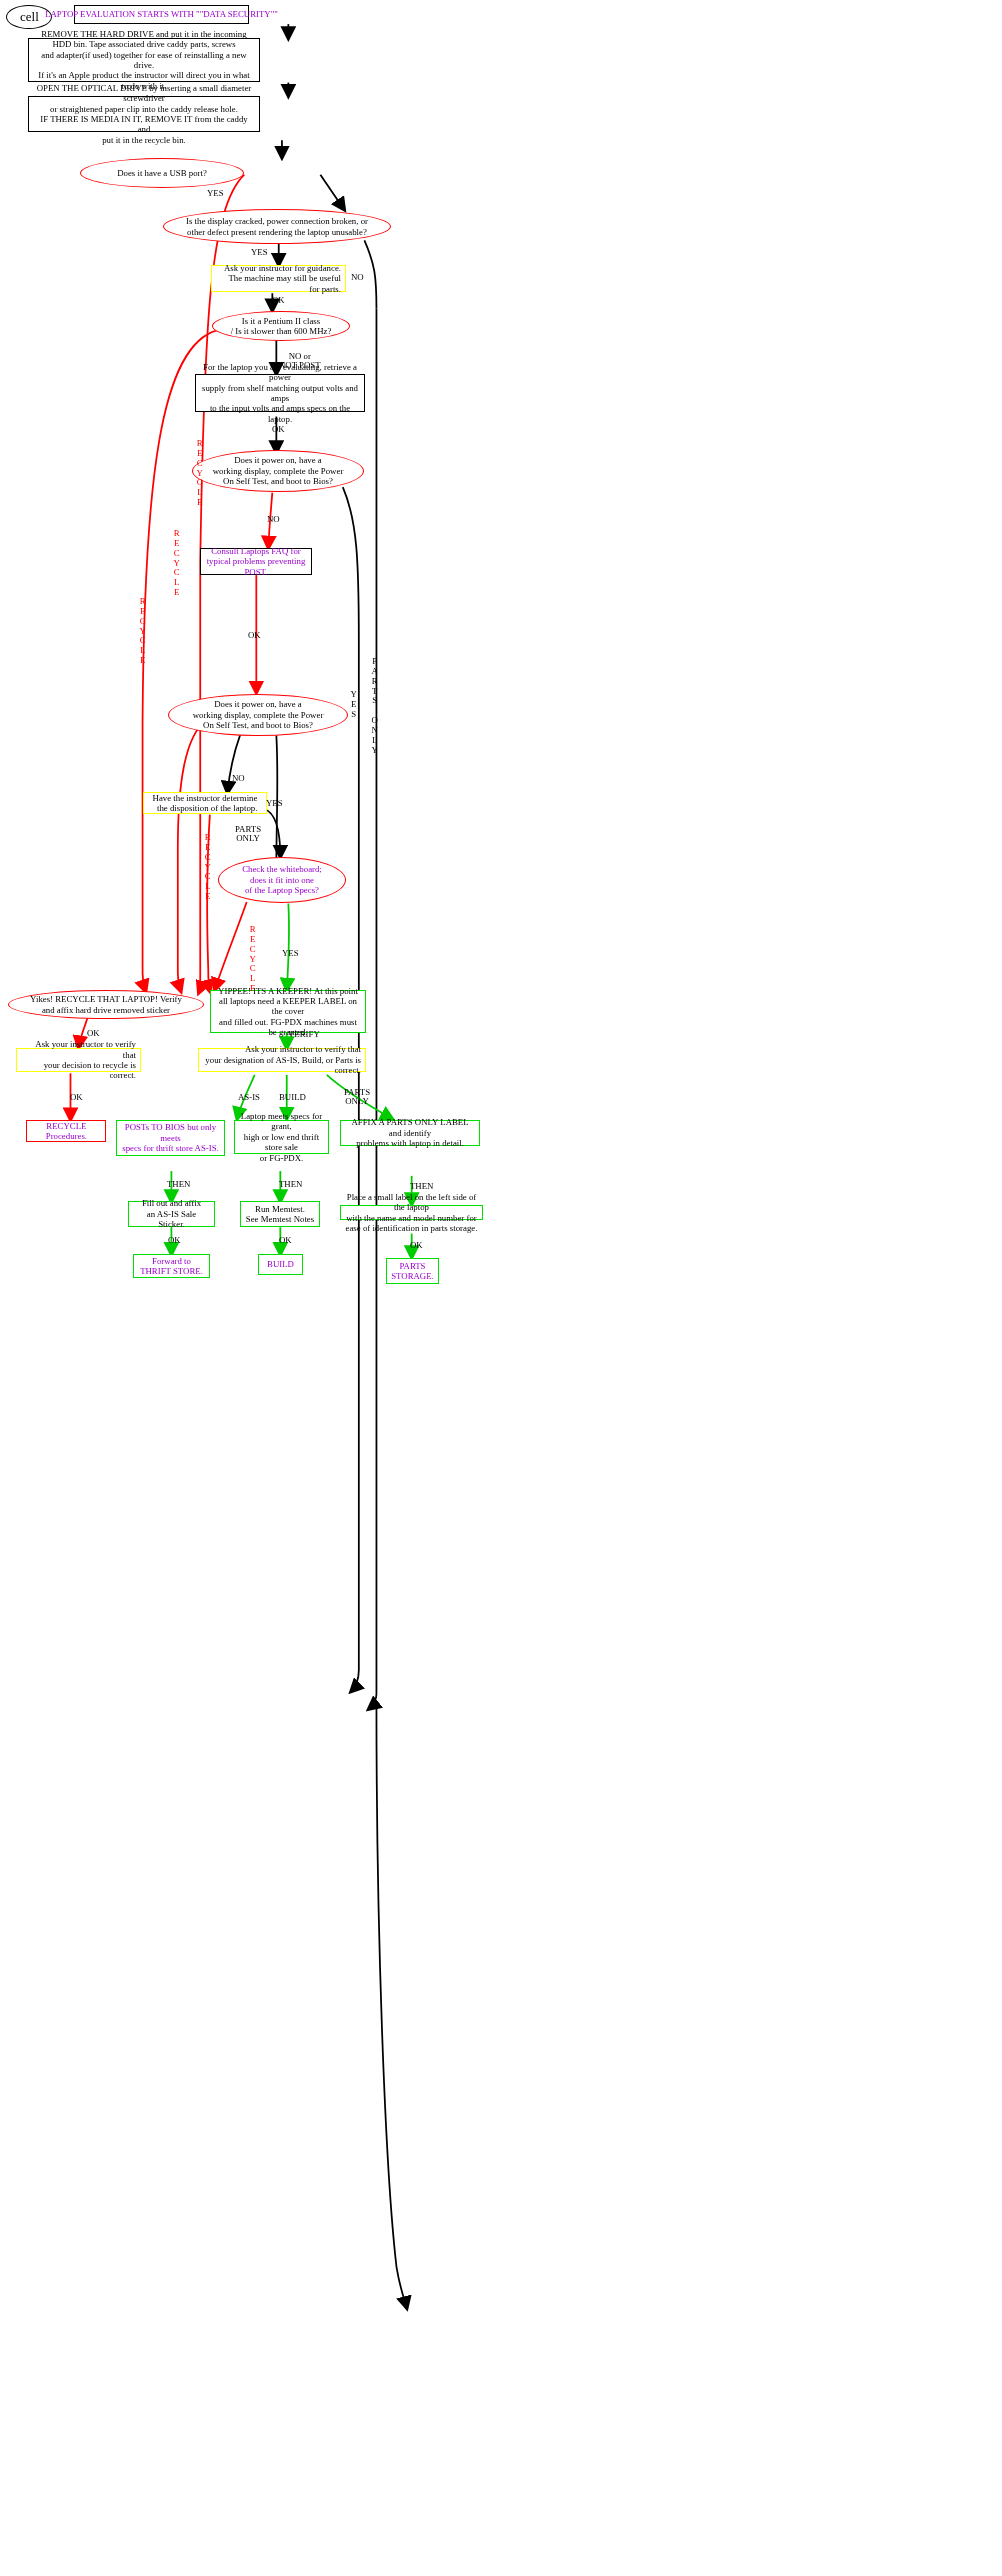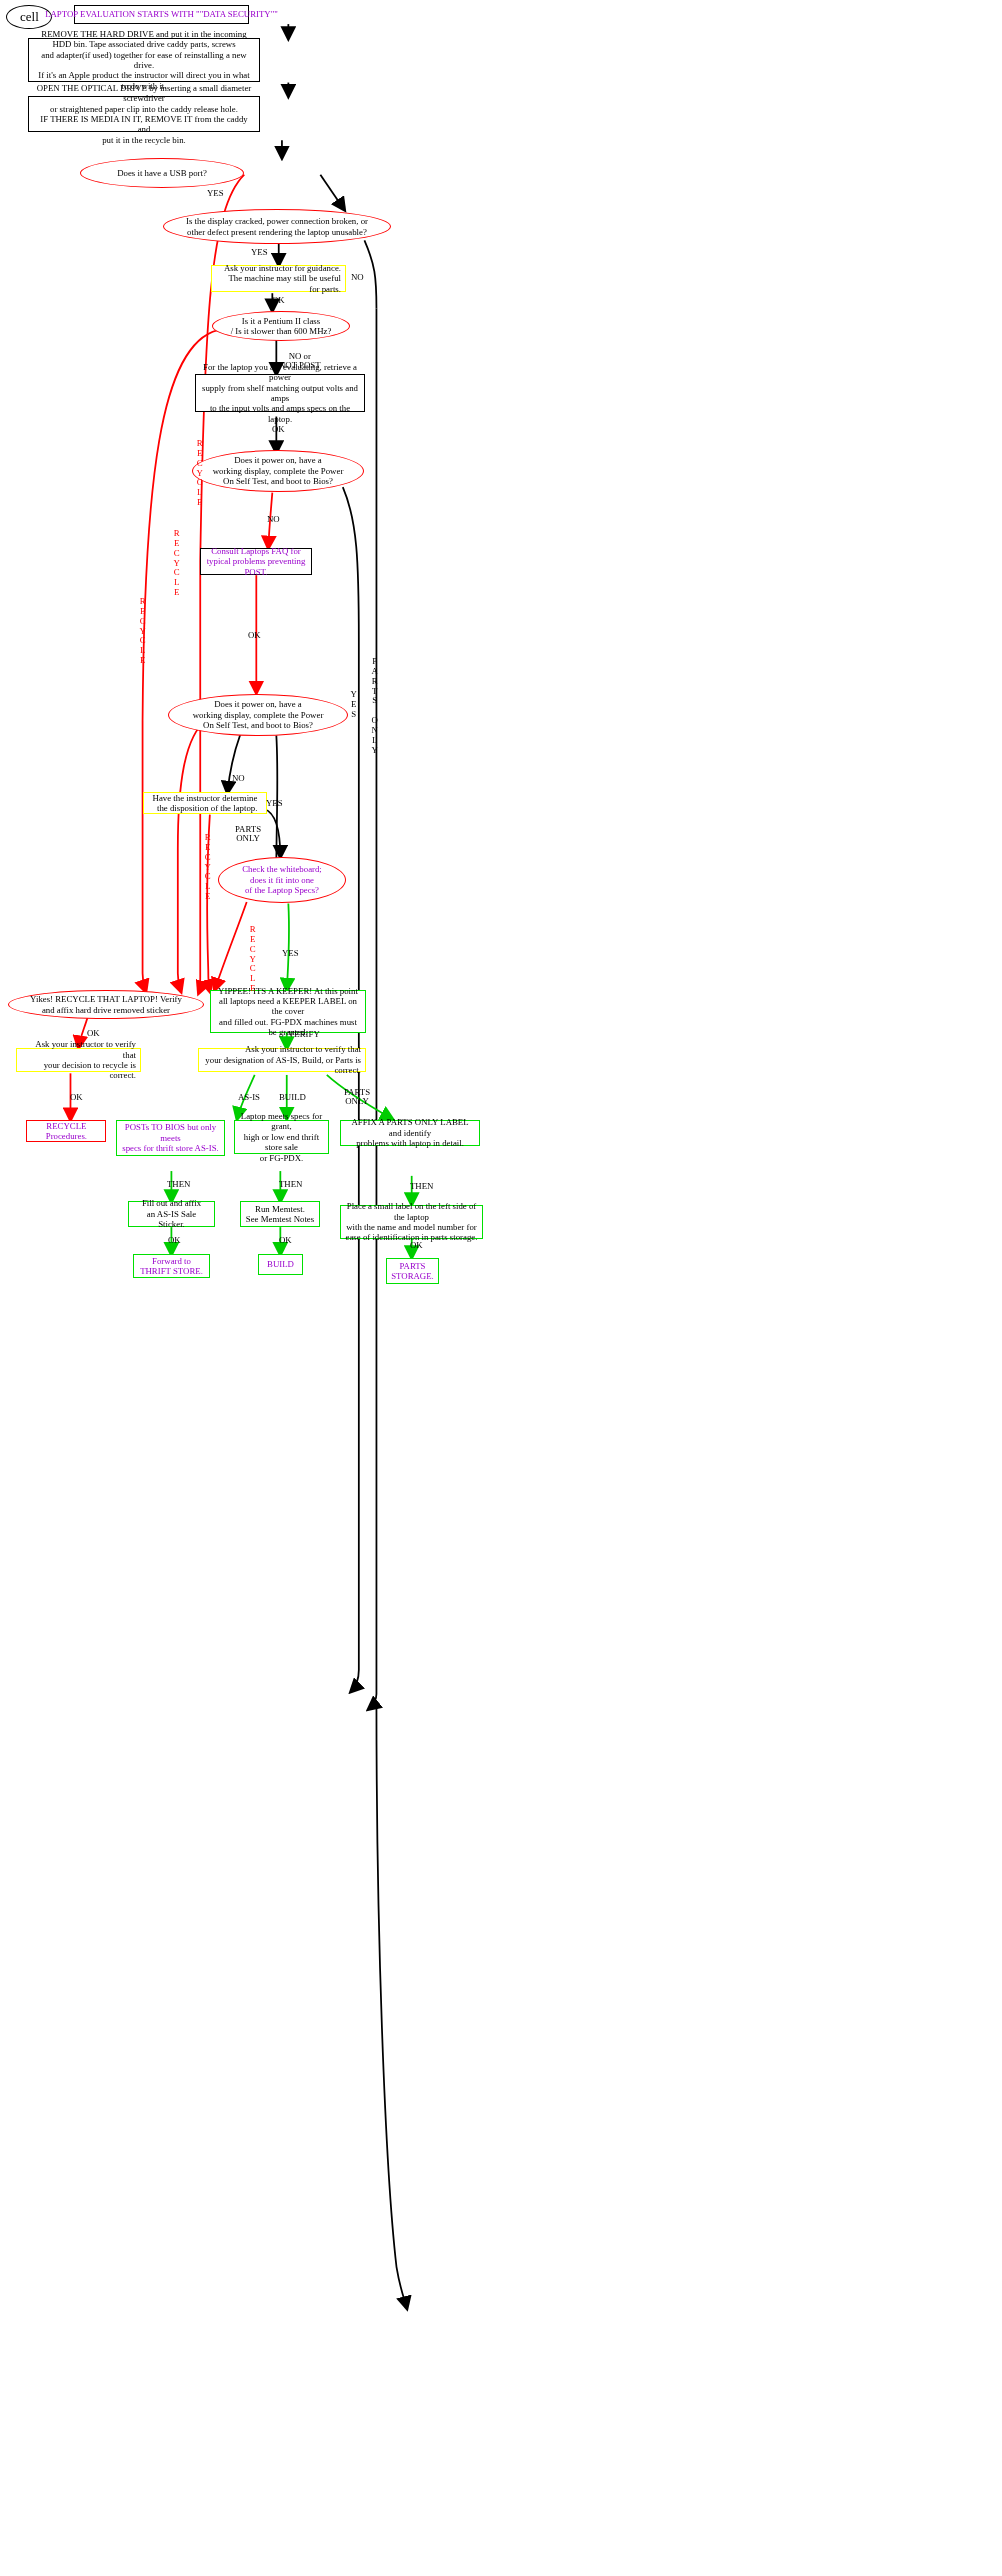--- a/index.html
+++ b/index.html
@@ -222,21 +222,21 @@
   <div class="node box-green" style="left:128px;top:1201px;width:87px;height:26px;">
     <span class="t11" style="white-space:pre-line;">Fill out and affix
 an AS-IS Sale Sticker.</span>
   </div>
 
   <div class="node box-green" style="left:240px;top:1201px;width:80px;height:26px;">
     <span class="t11" style="white-space:pre-line;">Run Memtest.
 See Memtest Notes</span>
   </div>
 
-  <div class="node box-green" style="left:340px;top:1205px;width:143px;height:34px;align-items:center;">
+  <div class="node box-green" style="left:340px;top:1205px;width:143px;height:15px;align-items:center;">
     <span class="t11" style="white-space:pre-line;">Place a small label on the left side of the laptop
 with the name and model number for
 ease of identification in parts storage.</span>
   </div>
 
   <div class="node box-green" style="left:133px;top:1254px;width:77px;height:24px;">
     <span class="purple t11" style="white-space:pre-line;">Forward to
 THRIFT STORE.</span>
   </div>
 

